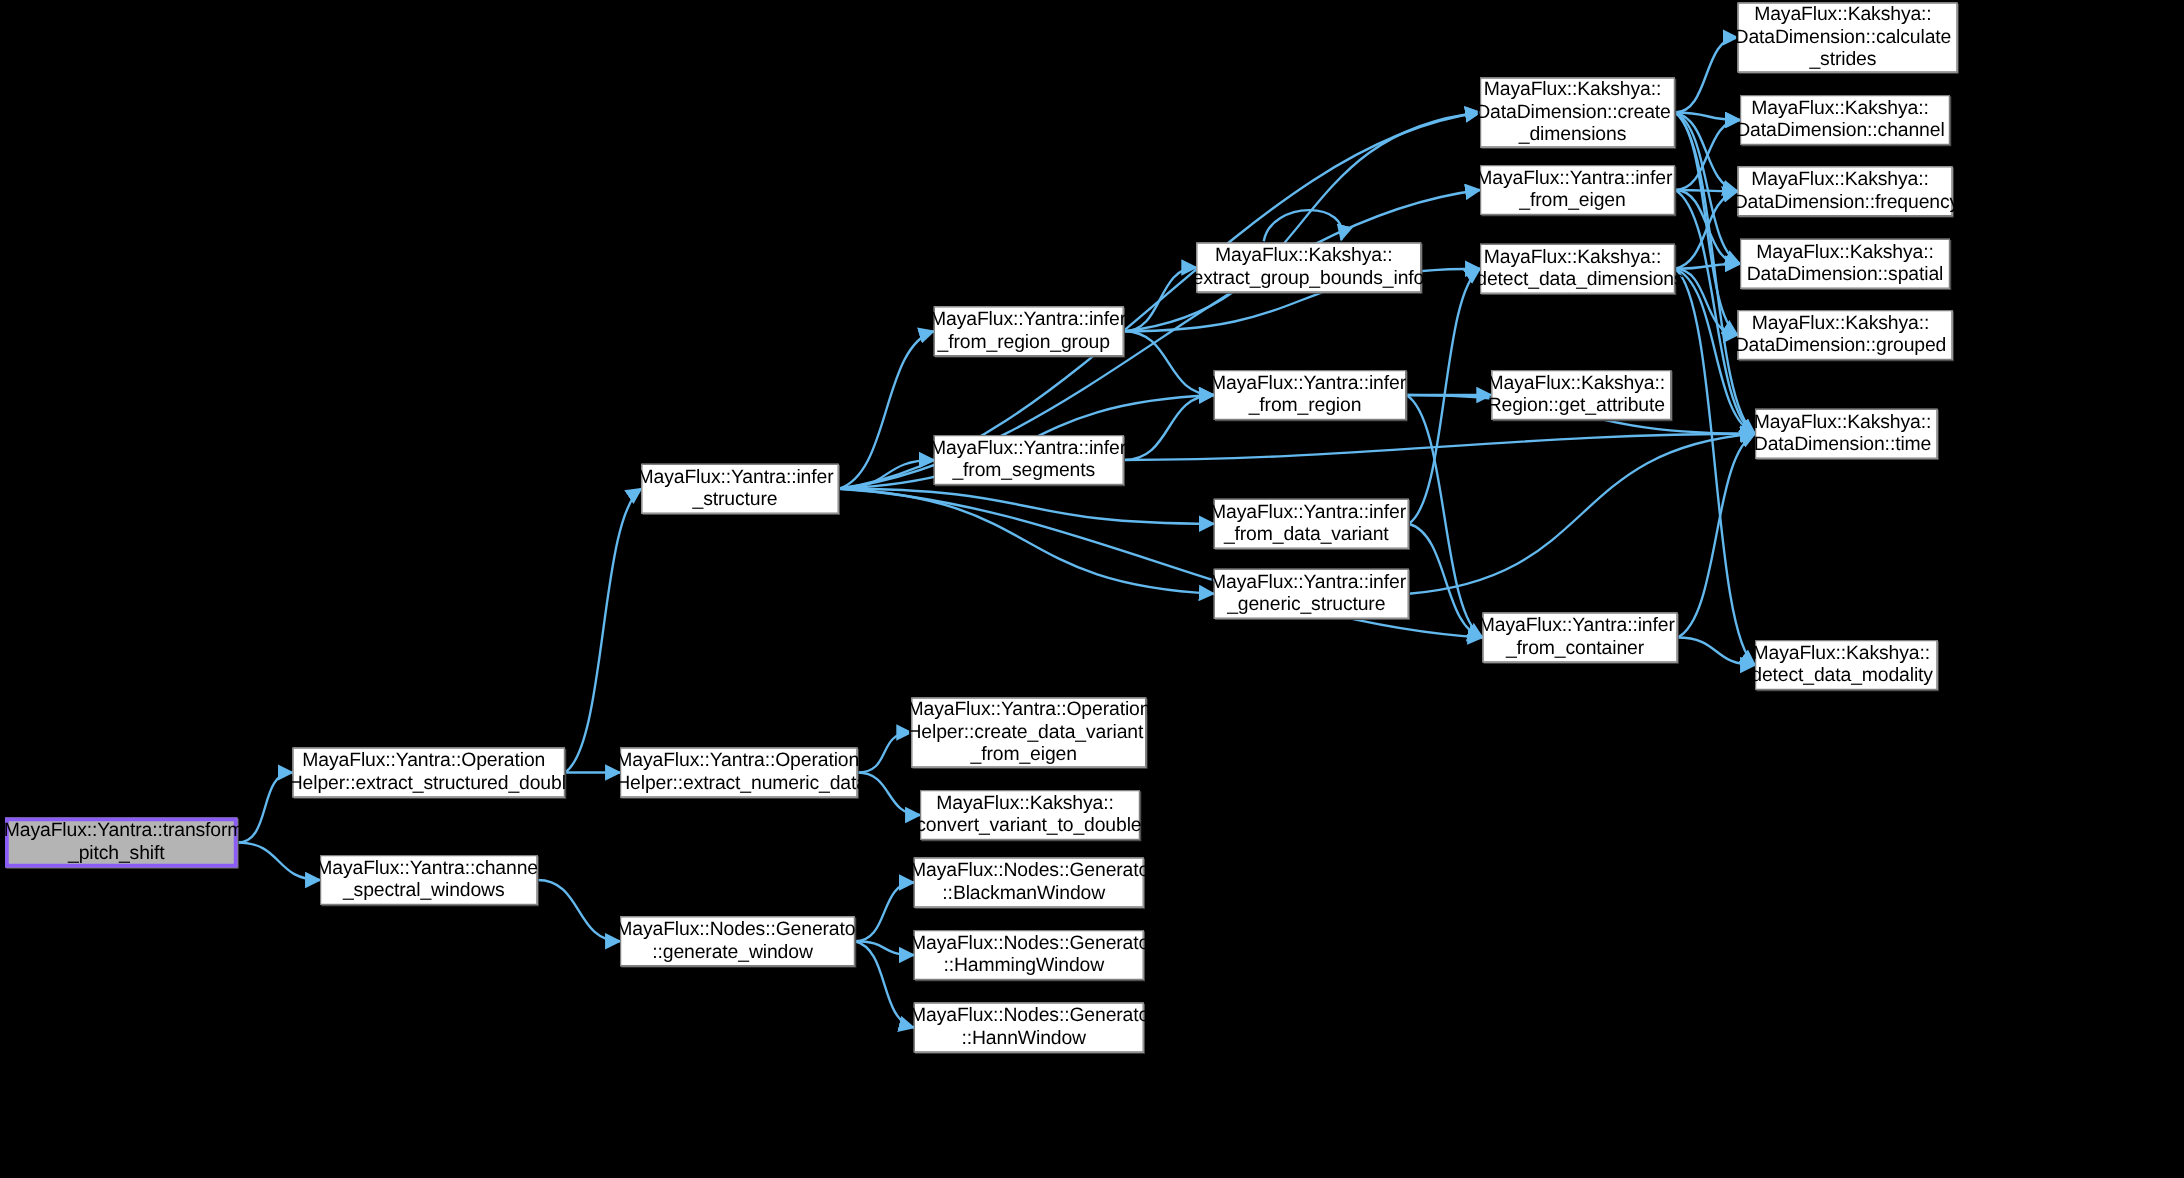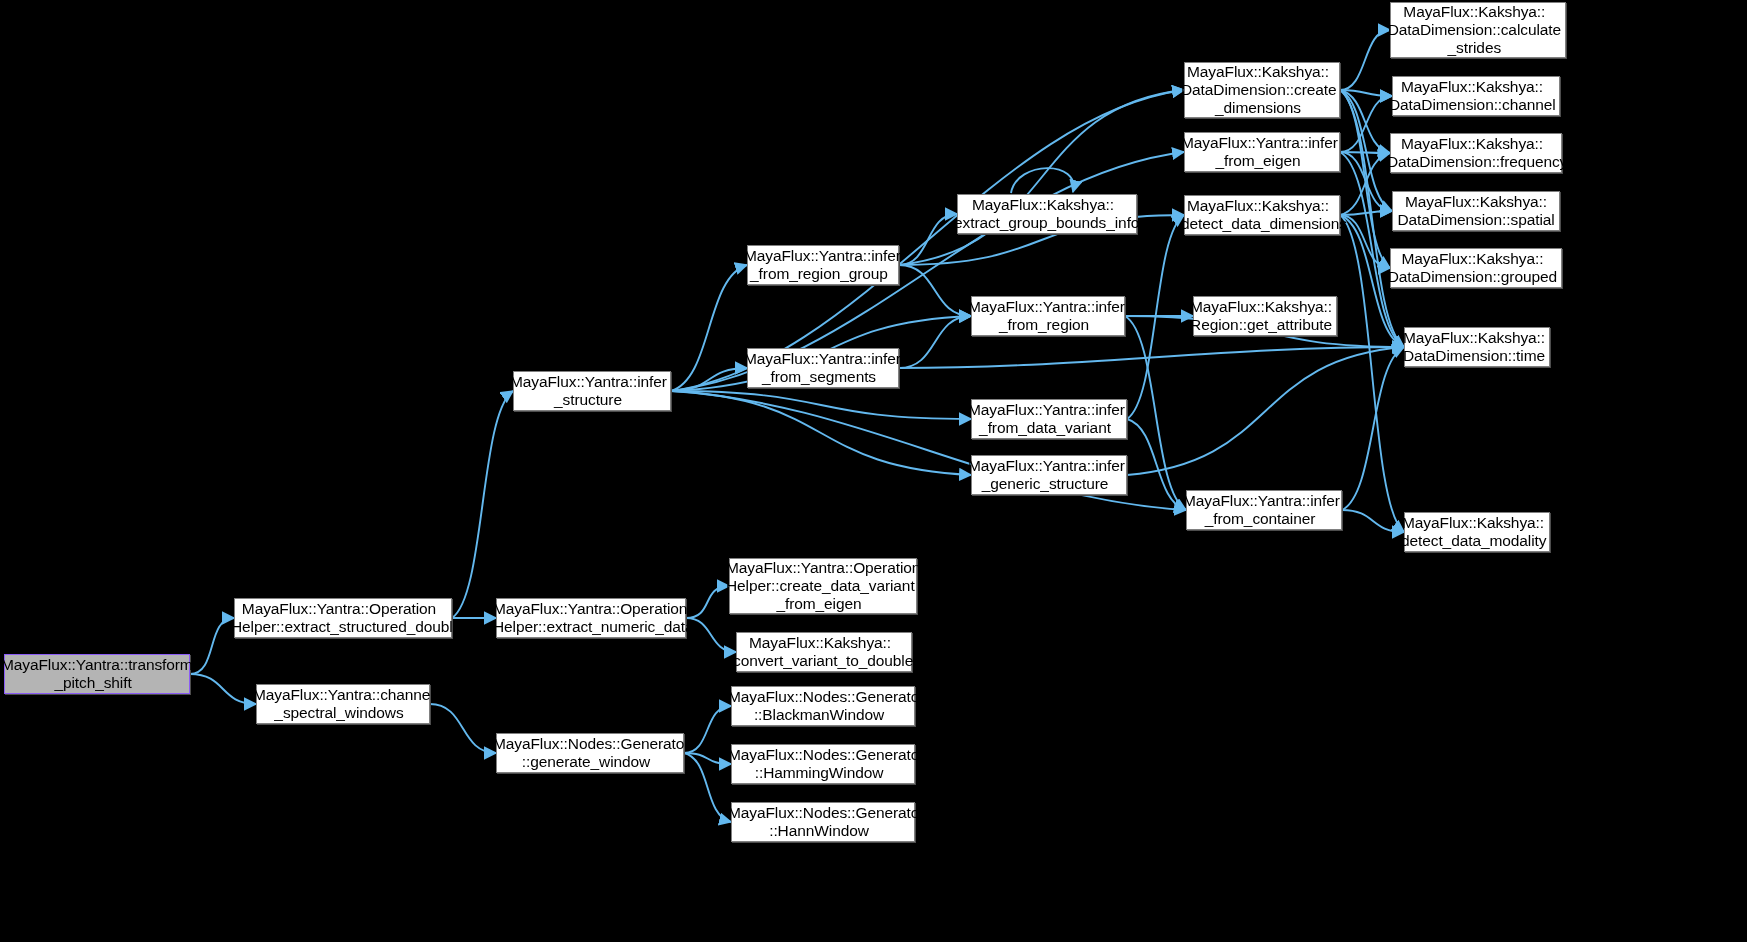--- a/index.html
+++ b/index.html
@@ -35,21 +35,21 @@
     display: flex;
     align-items: center;
     justify-content: flex-end;
     white-space: pre-line;
     letter-spacing: -0.1px;
     box-shadow: 1px 1px 0 0 #4d4d4d;
     z-index: 5;
   }
   .node.current {
     background: #b4b4b4;
-    border: 1px solid #8b5cf6;
+    border: 3px solid #8b5cf6;
   }
   .node span { display: block; width: 100%; padding: 0 4px; }
 </style>
 </head>
 <body>
 
 <div id="canvas">
   <svg id="edges" viewBox="0 0 1747 942">
     <defs>
       <marker id="arrow" viewBox="0 0 10 10" refX="9" refY="5" markerWidth="7" markerHeight="7" orient="auto-start-reverse">

